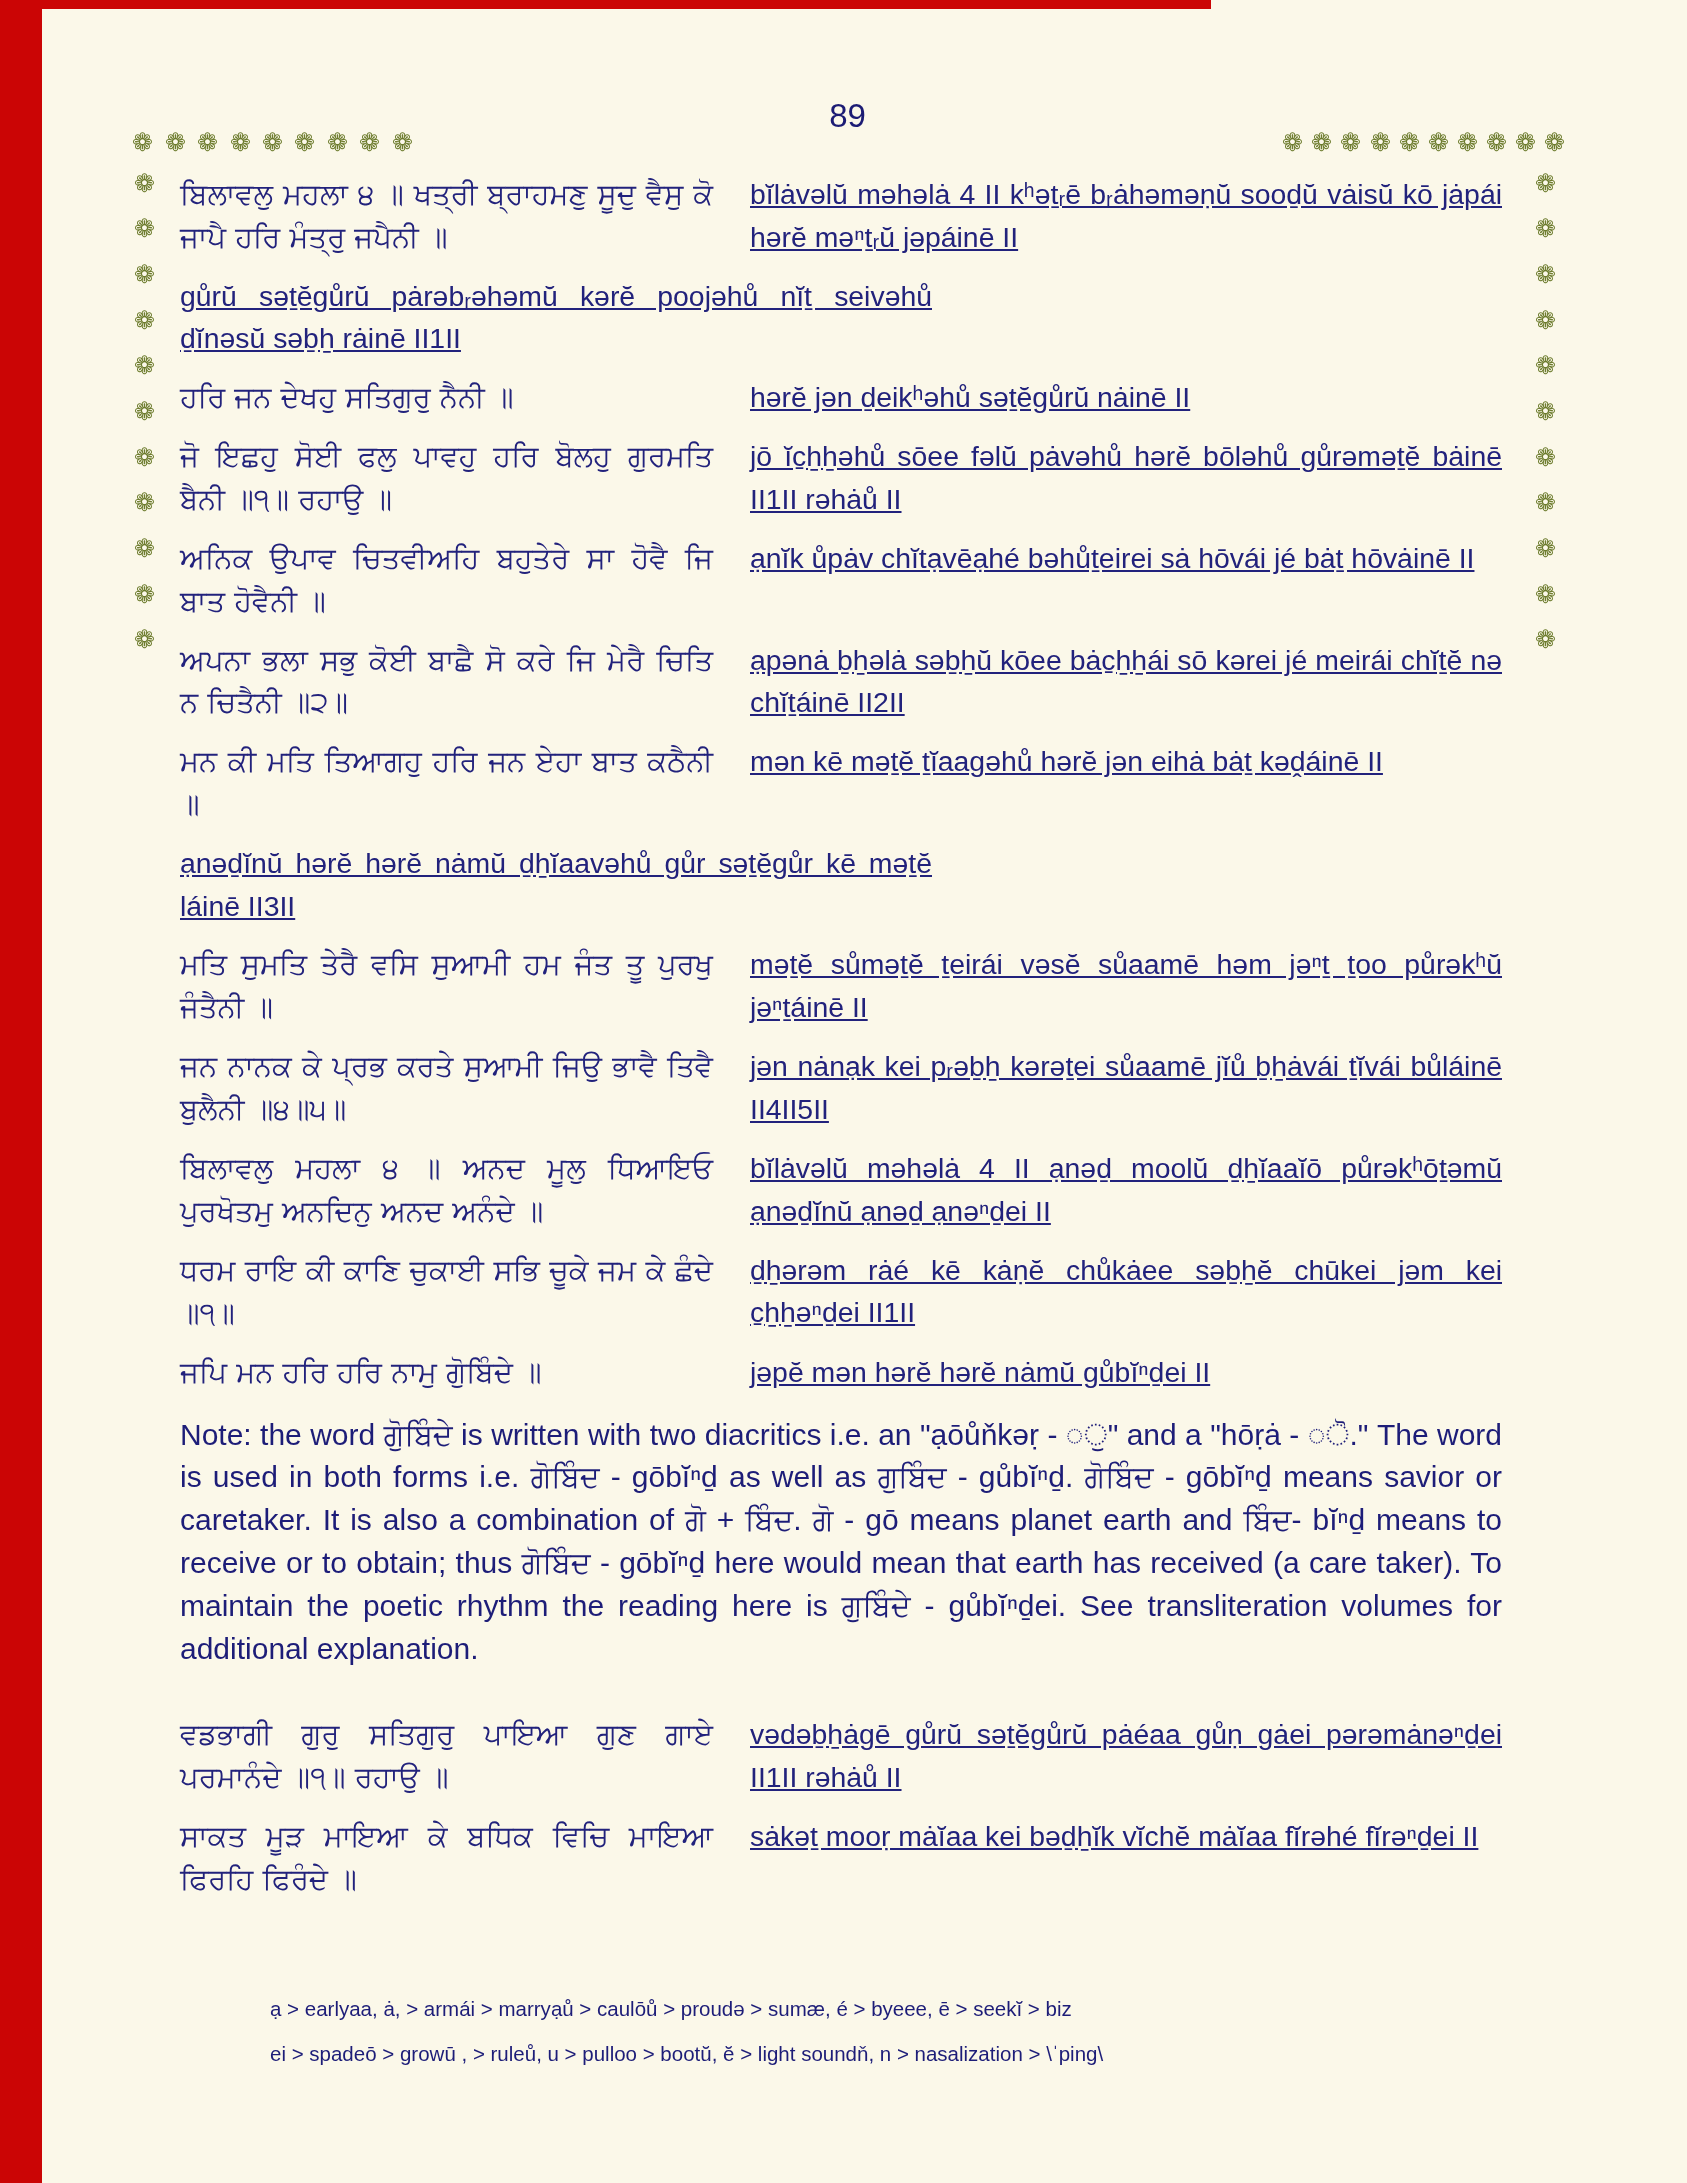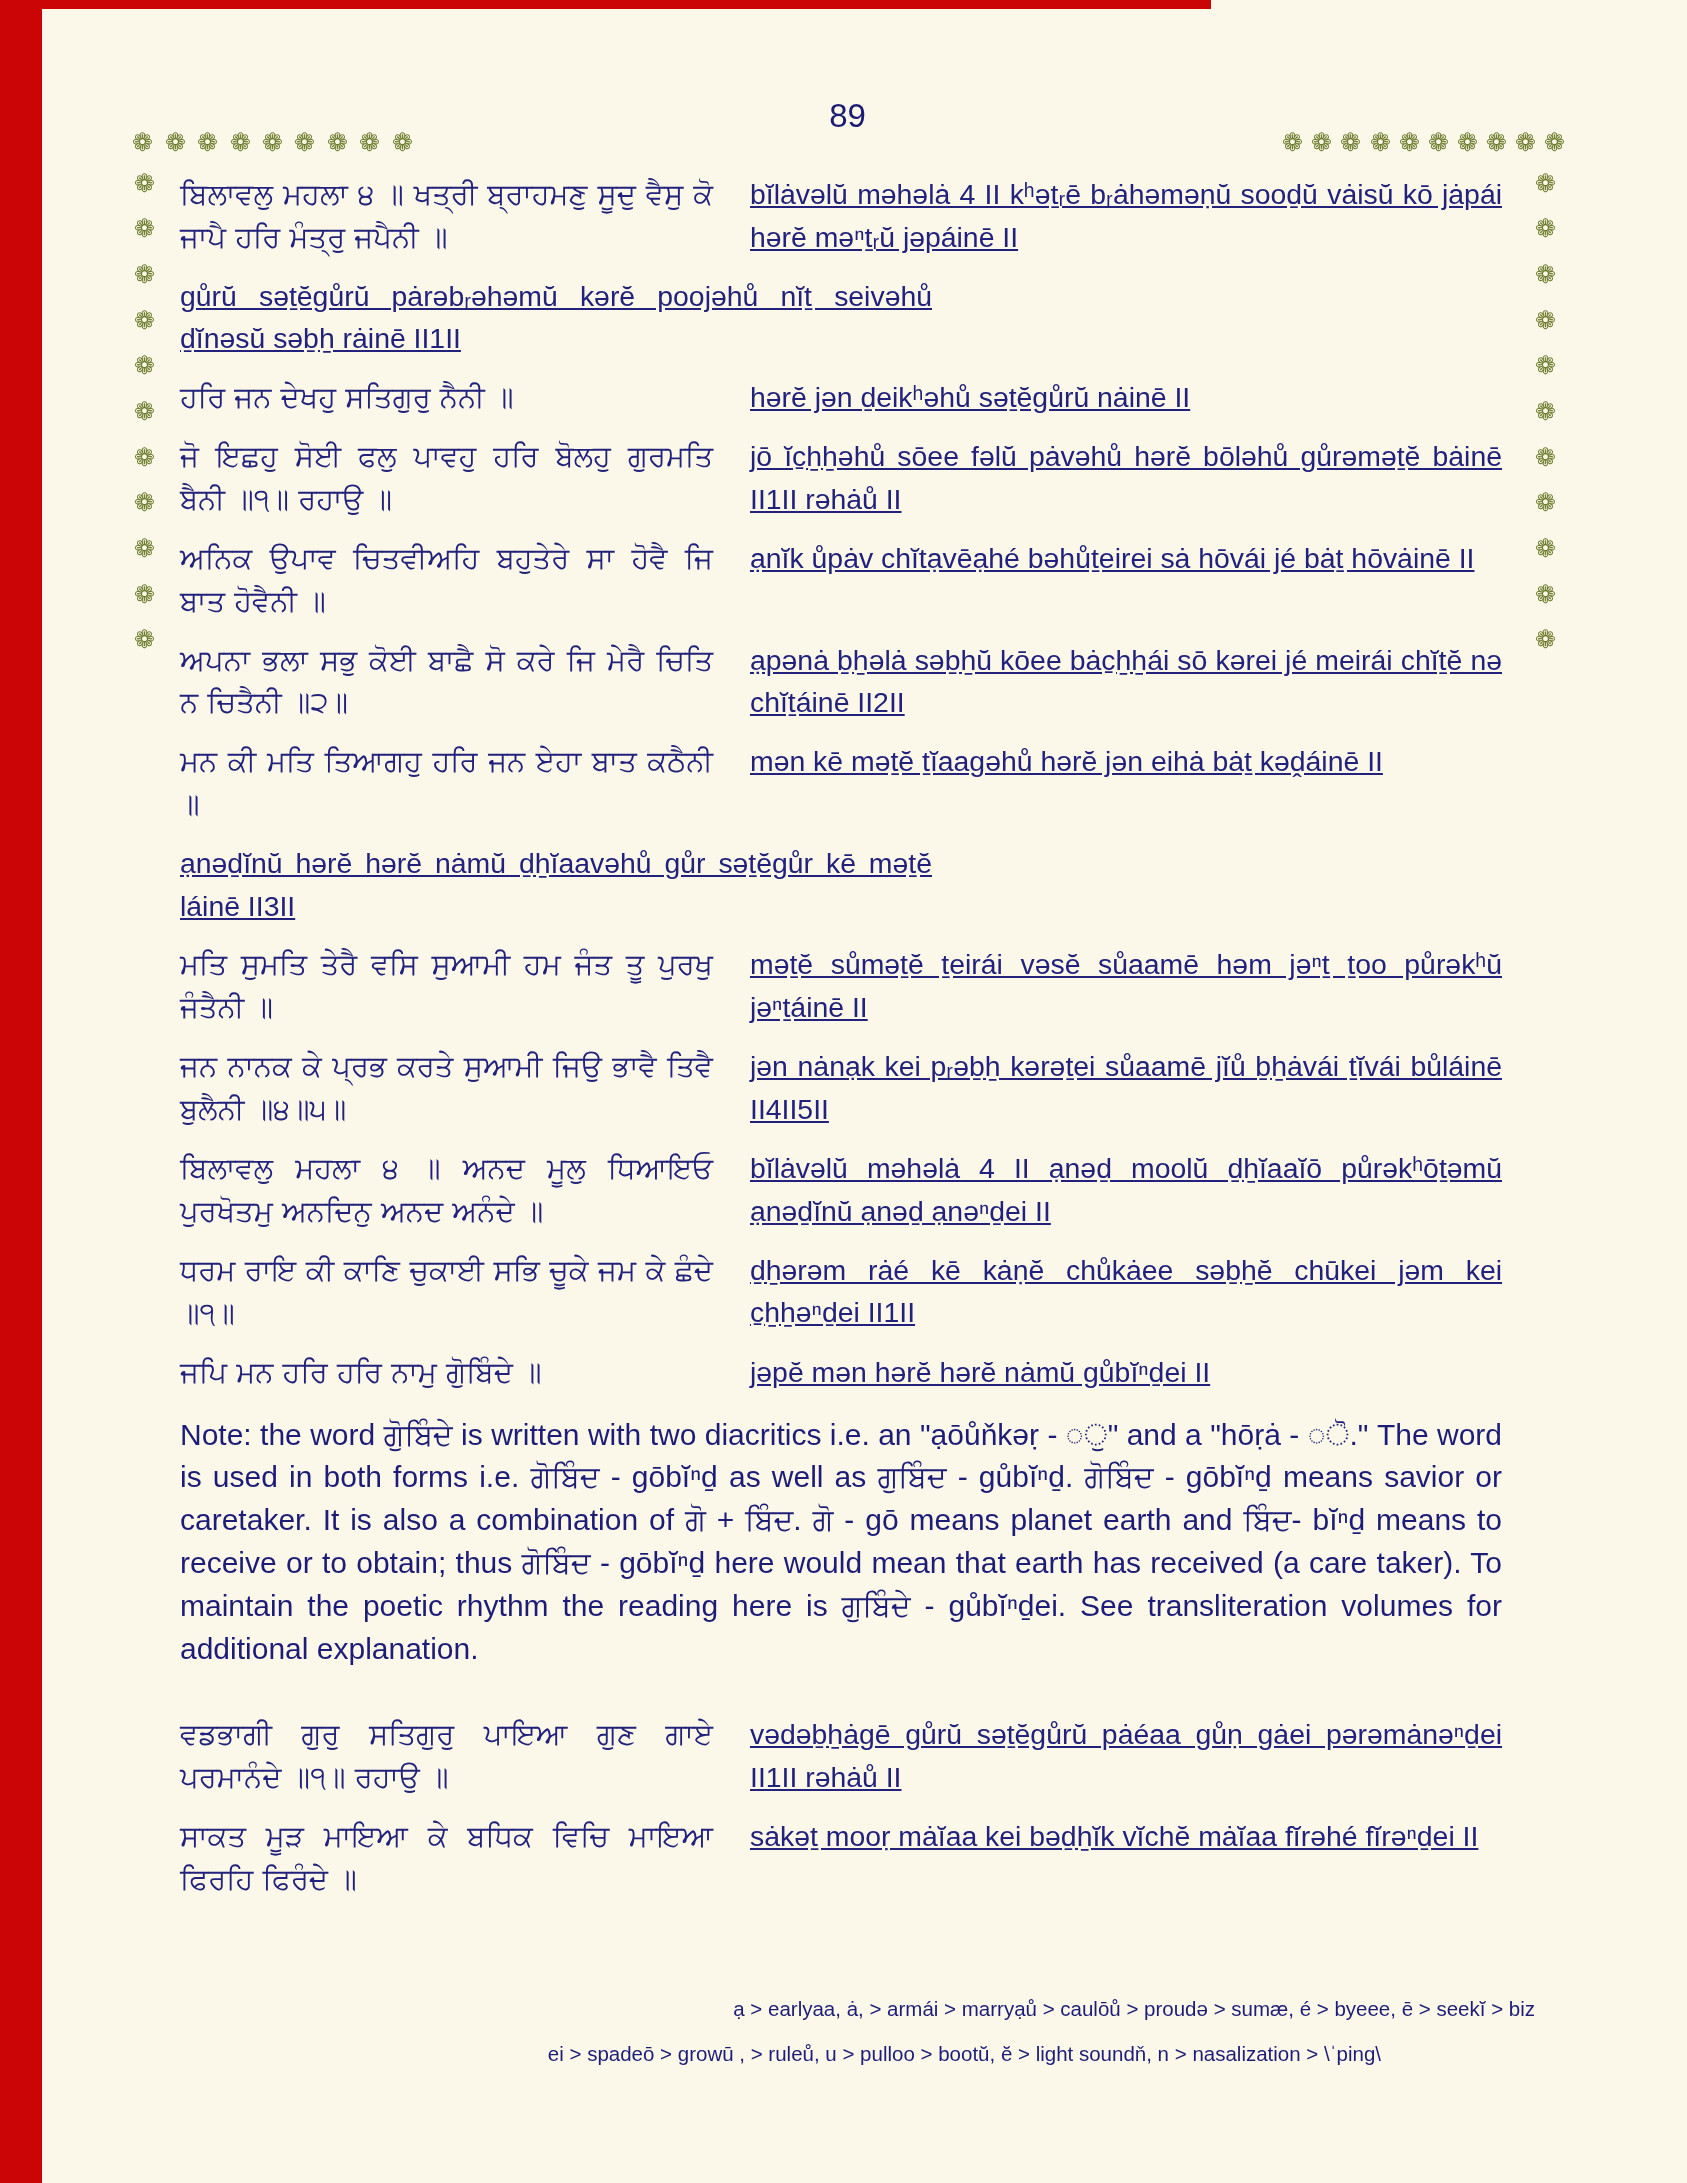--- a/index.html
+++ b/index.html
@@ -61,21 +61,21 @@
     color: #1d1d78;
     margin: 20px 0 42px 0;
     width: 1322px;
   }
   .pronunciation-key {
     position: absolute; left: 270px; top: 1997px;
     width: 1265px;
     font-size: 20.5px; color: #1d1d78;
   }
   .key-row {
-    display: flex; justify-content: flex-end;
+    display: flex; justify-content: flex-start;
     margin-bottom: 21px;
   }
   .key-row.second { width: 1111px; }
   .key-item { white-space: nowrap; }
 </style>
 </head>
 <body style="background: rgb(251, 248, 233);">
 
 <div class="red-left-strip" style="background: rgb(203, 5, 5);"></div>
 <div class="red-top-strip" style="background: rgb(203, 5, 5);"></div>

